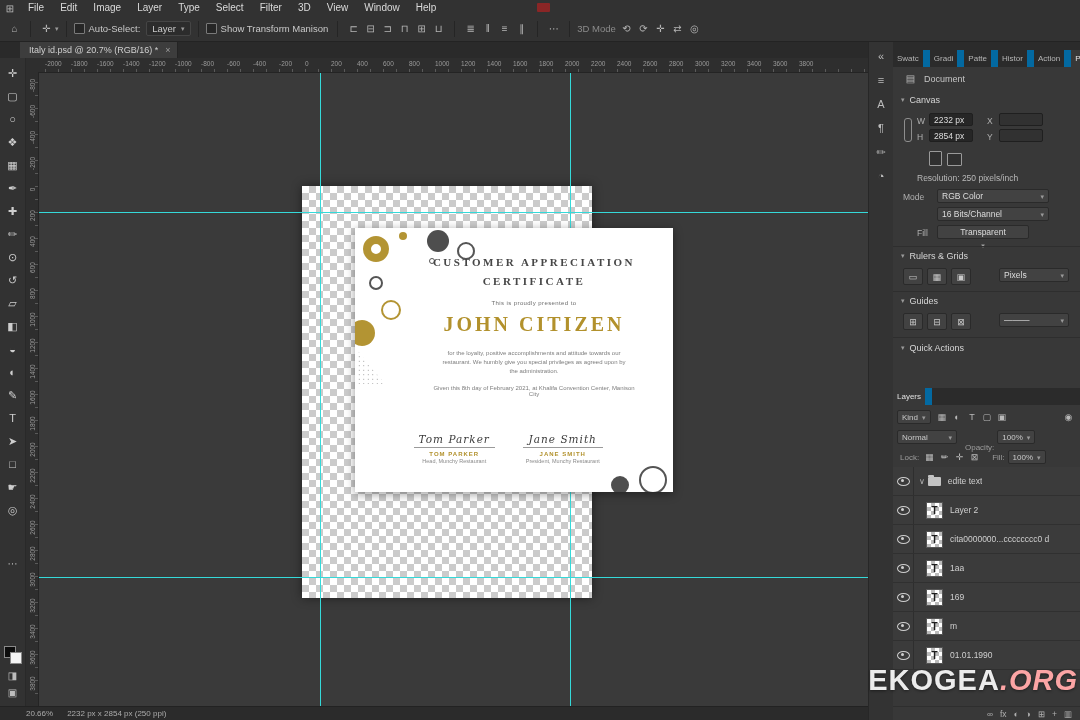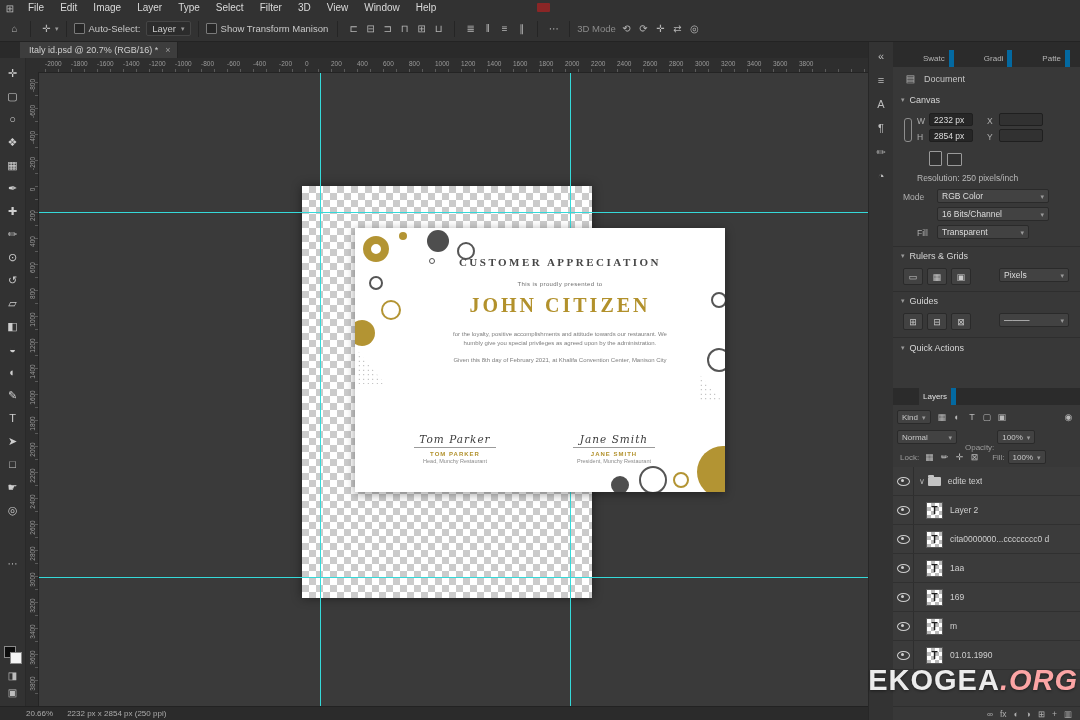--- a/index.html
+++ b/index.html
@@ -48,21 +48,21 @@
 
   
   #canvas-area{position:absolute;left:38px;top:72px;width:830px;height:634px;background:#3a3a3a;overflow:hidden;z-index:5;}
   #artboard{position:absolute;left:264px;top:114px;width:290px;height:412px;background-color:#fff;
     background-image:linear-gradient(45deg,#cbcbcb 25%,transparent 25%,transparent 75%,#cbcbcb 75%),linear-gradient(45deg,#cbcbcb 25%,transparent 25%,transparent 75%,#cbcbcb 75%);
     background-size:14px 14px;background-position:0 0,7px 7px;box-shadow:0 0 10px rgba(0,0,0,.45);z-index:1;}
   .guide-v{position:absolute;top:0;bottom:0;width:1px;background:#35d9d9;z-index:2;}
   .guide-h{position:absolute;left:0;right:0;height:1px;background:#35d9d9;z-index:2;}
 
   
-  #certificate{position:absolute;left:317px;top:156px;width:370px;height:264px;background:#ffffff;box-shadow:0 2px 9px rgba(0,0,0,.4);z-index:3;overflow:hidden;}
+  #certificate{position:absolute;left:317px;top:156px;width:318px;height:264px;background:#ffffff;box-shadow:0 2px 9px rgba(0,0,0,.4);z-index:3;overflow:hidden;}
   #cert-col{position:absolute;left:75px;right:35px;top:28px;text-align:center;}
   .cert-title{font-family:"Liberation Serif",serif;font-weight:bold;font-size:11px;letter-spacing:2.5px;color:#474747;}
   .cert-title2{margin-top:7px;}
   #cert-presented{margin-top:13px;font-size:6px;color:#6d6d6d;letter-spacing:.4px;}
   #cert-recipient{margin-top:7px;font-family:"Liberation Serif",serif;font-weight:bold;font-size:20px;letter-spacing:3px;color:#b2912c;}
   #cert-body{margin:13px auto 0;font-size:6px;line-height:1.5;color:#7d7d7d;width:88%;}
   #cert-date{margin-top:9px;font-size:6px;color:#7d7d7d;}
   #cert-sigs{position:absolute;left:45px;right:56px;bottom:28px;display:flex;justify-content:space-between;}
   .sig{width:110px;text-align:center;}
   .sig-script{font-family:"DejaVu Serif",serif;font-style:italic;font-size:10.5px;color:#3c3c3c;letter-spacing:1px;}
@@ -82,21 +82,21 @@
   #wm-suffix{color:#fca5a5;font-style:italic;}
 
   
   #statusbar{position:absolute;left:0;top:706px;width:868px;height:14px;background:#2b2b2b;border-top:1px solid #222;display:flex;align-items:center;gap:14px;padding-left:26px;box-sizing:border-box;font-size:8px;color:#ababab;z-index:25;}
 
   
   #right-strip{position:absolute;left:868px;top:42px;width:25px;height:678px;background:#333333;border-left:1px solid #272727;z-index:30;display:flex;flex-direction:column;align-items:center;padding-top:2px;box-sizing:border-box;}
   .strip-icon{width:20px;height:24px;line-height:24px;text-align:center;color:#bdbdbd;font-size:11px;}
   #right-panels{position:absolute;left:893px;top:42px;width:187px;height:678px;background:#2b2b2b;z-index:30;font-size:9px;color:#c5c5c5;}
   #panel-tabs{position:absolute;left:0;top:8px;right:0;height:17px;display:flex;background:#2b2b2b;overflow:hidden;}
-  .ptab{padding:0 4px;font-size:8px;line-height:17px;color:#b5b5b5;background:#2b2b2b;border-right:5px solid #0369a1;white-space:nowrap;margin-left:26px;}
+  .ptab{padding:0 4px;font-size:8px;line-height:17px;color:#b5b5b5;background:#2b2b2b;border-right:7px solid #0369a1;white-space:nowrap;}
   .ptab.active{background:#383838;color:#e0e0e0;}
 
   #properties{position:absolute;left:0;top:25px;right:0;height:321px;background:#383838;overflow:hidden;}
   .sec-hdr{position:absolute;left:8px;display:flex;align-items:center;gap:5px;color:#d6d6d6;font-size:9px;}
   .sec-line{position:absolute;left:0;right:0;height:1px;background:#2e2e2e;}
   .plabel{position:absolute;color:#b0b0b0;font-size:8.5px;}
   .pfield{position:absolute;height:13px;background:#262626;border:1px solid #1f1f1f;border-radius:2px;color:#ddd;font-size:8.5px;line-height:13px;padding:0 4px;box-sizing:border-box;}
   .pfield.disabled{background:#313131;color:#6d6d6d;}
   .pselect{position:absolute;height:14px;background:#424242;border:1px solid #2a2a2a;border-radius:2px;color:#ddd;font-size:8.5px;line-height:13px;padding:0 4px;display:flex;align-items:center;justify-content:space-between;box-sizing:border-box;}
   .icon-btn{width:18px;height:15px;background:#424242;border:1px solid #2a2a2a;border-radius:2px;color:#c9c9c9;font-size:9px;display:flex;align-items:center;justify-content:center;margin-right:4px;}
@@ -314,20 +314,21 @@
     <div class="deco dark-o" style="left:356px;top:64px;width:16px;height:16px;box-sizing:border-box;"></div>
     <div class="deco dark-o" style="left:352px;top:120px;width:24px;height:24px;box-sizing:border-box;"></div>
     <div class="deco dots" style="left:344px;top:146px;width:22px;height:26px;border-radius:0;"></div>
     <div class="deco gold-o" style="left:318px;top:244px;width:16px;height:16px;box-sizing:border-box;"></div>
     <div class="deco gold-f" style="left:342px;top:218px;width:52px;height:52px;"></div>
     <div class="deco dark-o" style="left:284px;top:238px;width:28px;height:28px;box-sizing:border-box;"></div>
     <div class="deco dark-f" style="left:256px;top:248px;width:18px;height:18px;"></div>
 
     <div id="cert-col">
       <div class="cert-title">CUSTOMER APPRECIATION</div>
+      <div class="cert-title cert-title2">CERTIFICATE</div>
       <div id="cert-presented">This is proudly presented to</div>
       <div id="cert-recipient">JOHN CITIZEN</div>
       <div id="cert-body">for the loyalty, positive accomplishments and attitude towards our restaurant. We humbly give you special privileges as agreed upon by the administration.</div>
       <div id="cert-date">Given this 8th day of February 2021, at Khalifa Convention Center, Manison City</div>
     </div>
     <div id="cert-sigs">
       <div class="sig">
         <div class="sig-script">Tom Parker</div>
         <div class="sig-line"></div>
         <div class="sig-name">TOM PARKER</div>
@@ -395,21 +396,21 @@
     <span class="plabel" style="left:10px;top:125px;">Mode</span>
     <div class="pselect" style="left:44px;top:122px;width:112px;">
       <span>RGB Color</span>
       <span class="dd-caret">▾</span>
     </div>
     <div class="pselect" style="left:44px;top:140px;width:112px;">
       <span>16 Bits/Channel</span>
       <span class="dd-caret">▾</span>
     </div>
     <span class="plabel" style="left:24px;top:161px;">Fill</span>
-    <div class="pselect" style="left:44px;top:158px;width:92px;">
+    <div class="pselect" style="left:44px;top:158px;width:92px;flex-direction:column;">
       <span>Transparent</span>
       <span class="dd-caret">▾</span>
     </div>
 
     <div class="sec-line" style="top:179px;"></div>
     <div class="sec-hdr" style="top:184px;">
       <span class="dd-caret">▾</span>
       <span>Rulers &amp; Grids</span>
     </div>
     <div class="abs" id="rg-icons" style="left:10px;top:201px;display:flex;">

